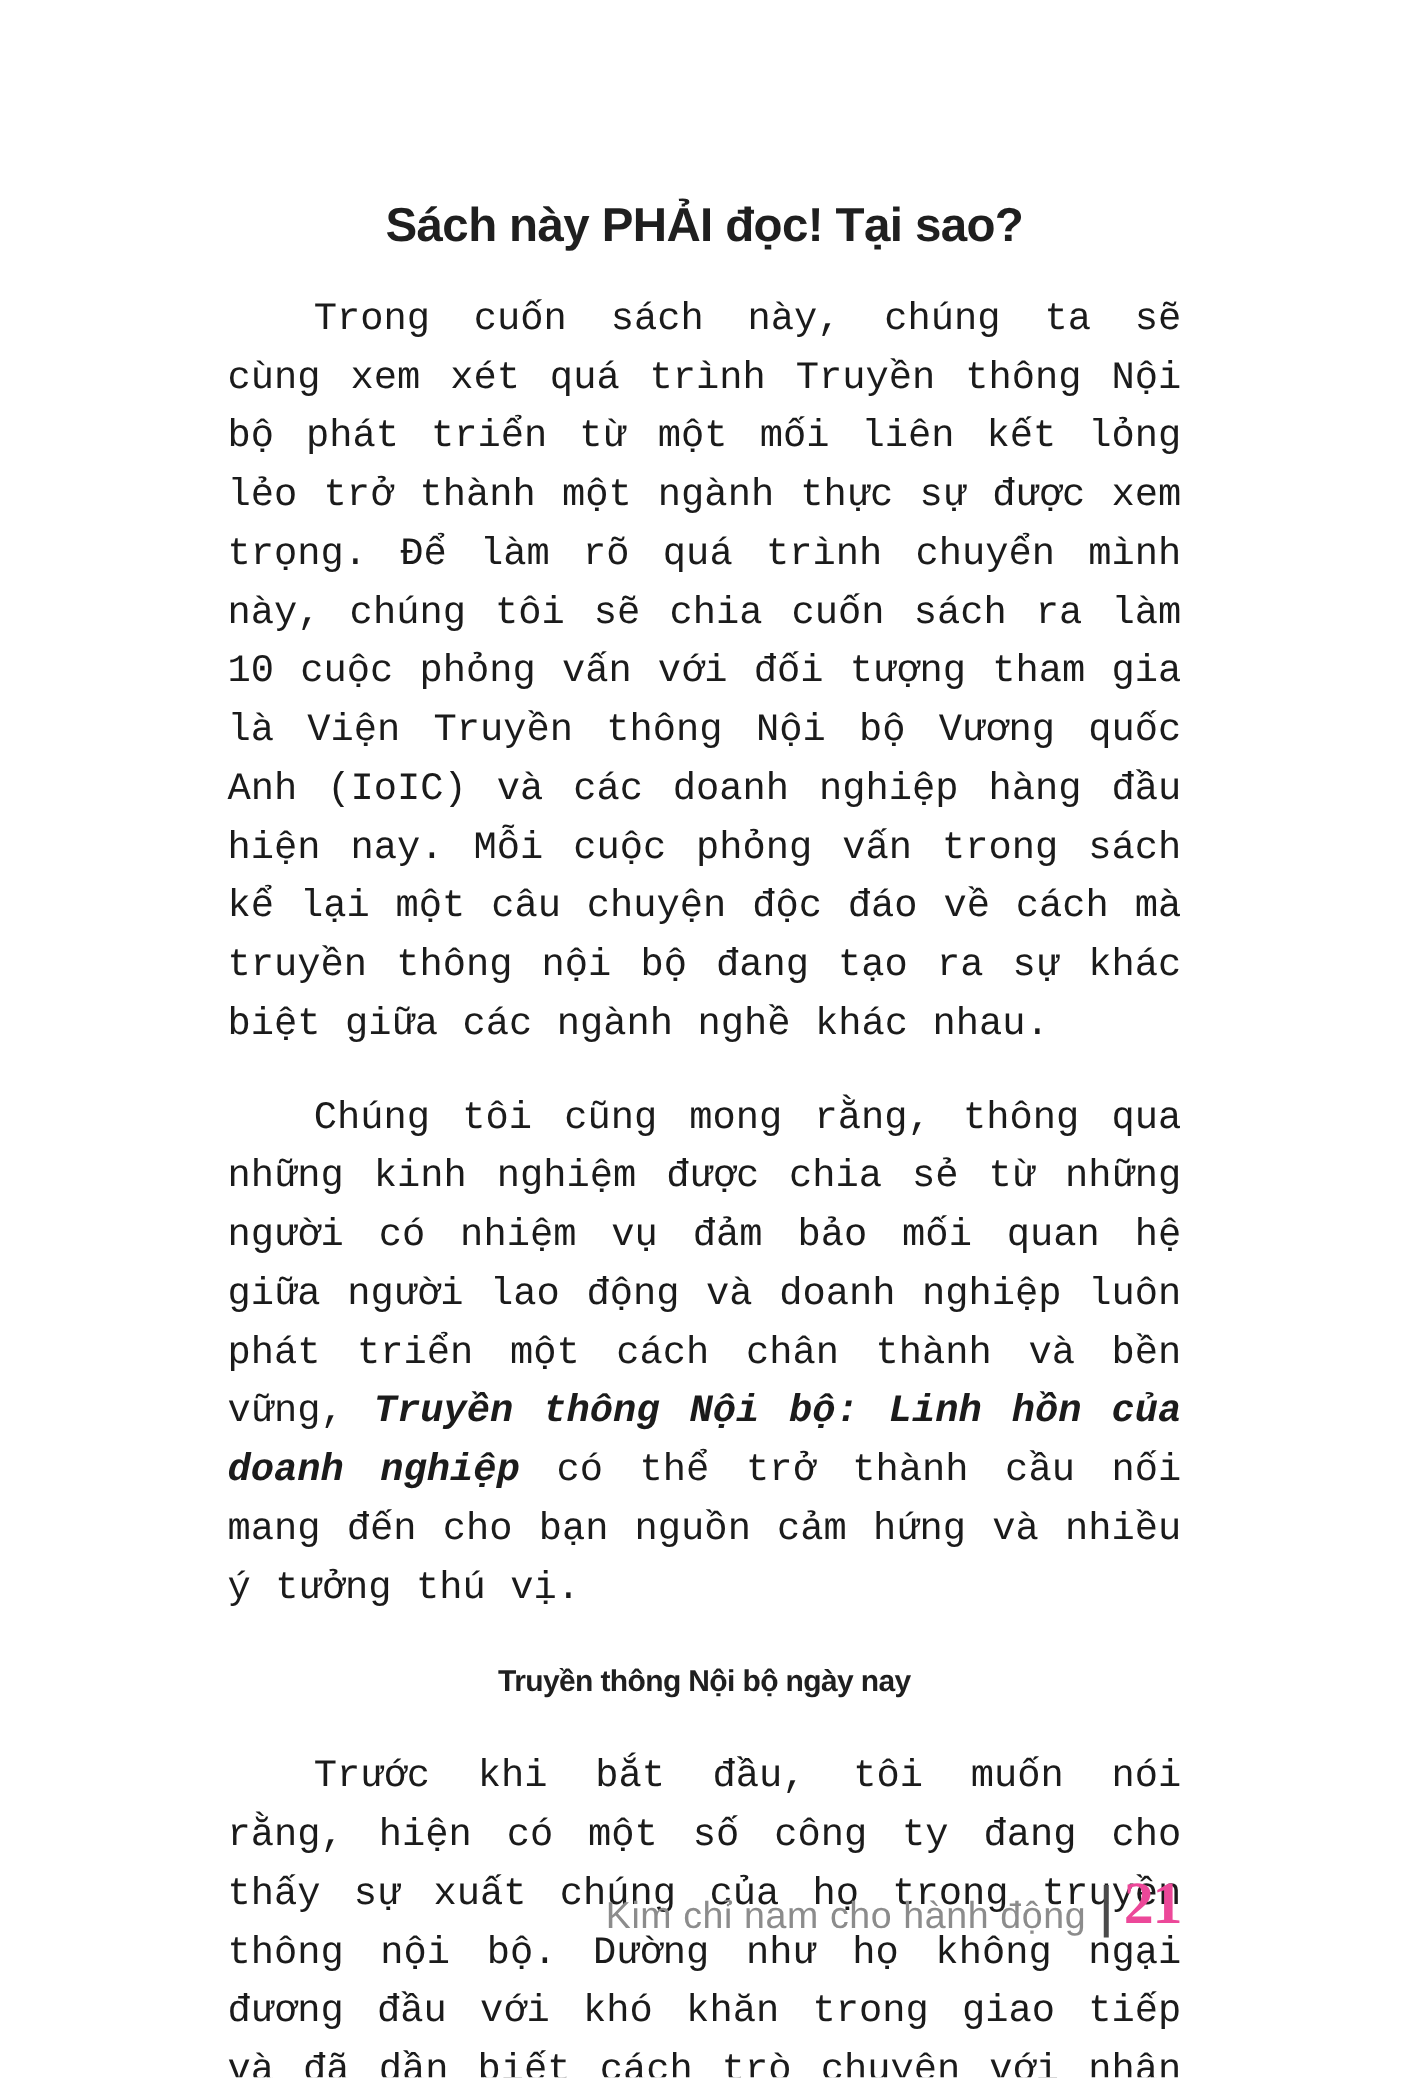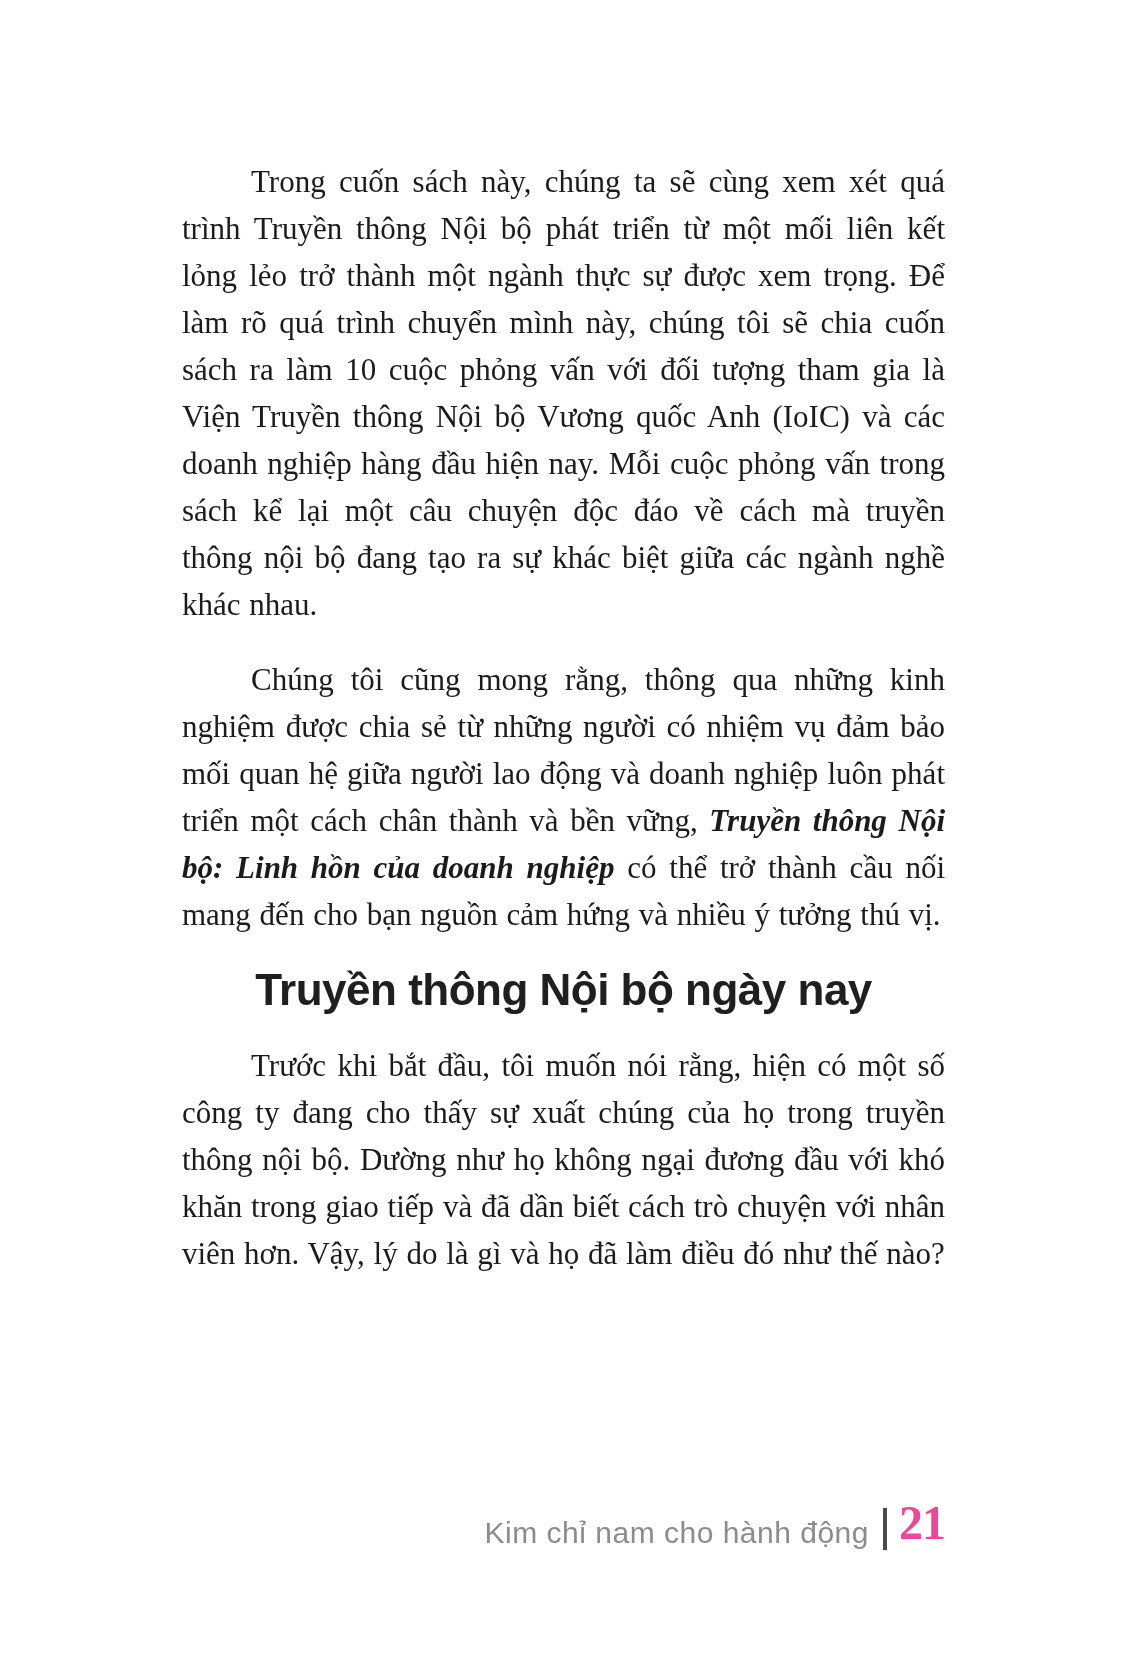--- a/index.html
+++ b/index.html
@@ -24,27 +24,27 @@
     text-align: center;
     letter-spacing: -0.5px;
     margin: 0;
   }
   .heading-1 {
     font-size: 38px;
     line-height: 46px;
     margin-bottom: 28px;
   }
   .heading-2 {
-    font-size: 44px;
+    font-size: 24px;
     line-height: 44px;
     margin-top: 30px;
     margin-bottom: 30px;
   }
   .body-paragraph {
-    font-family: Liberation Serif, serif;
+    font-family: Liberation Mono, monospace;
     font-size: 31px;
     line-height: 47px;
     color: #1b1b1b;
     text-align: justify;
     text-indent: 69px;
     margin: 0 0 28px 0;
     word-spacing: 1px;
   }
   .emphasis-bold-italic {
     font-weight: bold;
@@ -76,20 +76,21 @@
     font-weight: bold;
     color: #ec4899;
     letter-spacing: -1px;
   }
 </style>
 </head>
 <body>
 
 <div class="page">
 
+  <h1 class="heading heading-1">Sách này PHẢI đọc! Tại sao?</h1>
 
   <p class="body-paragraph">Trong cuốn sách này, chúng ta sẽ cùng xem xét quá trình Truyền thông Nội bộ phát triển từ một mối liên kết lỏng lẻo trở thành một ngành thực sự được xem trọng. Để làm rõ quá trình chuyển mình này, chúng tôi sẽ chia cuốn sách ra làm 10 cuộc phỏng vấn với đối tượng tham gia là Viện Truyền thông Nội bộ Vương quốc Anh (IoIC) và các doanh nghiệp hàng đầu hiện nay. Mỗi cuộc phỏng vấn trong sách kể lại một câu chuyện độc đáo về cách mà truyền thông nội bộ đang tạo ra sự khác biệt giữa các ngành nghề khác nhau.</p>
 
   <p class="body-paragraph"><span>Chúng tôi cũng mong rằng, thông qua những kinh nghiệm được chia sẻ từ những người có nhiệm vụ đảm bảo mối quan hệ giữa người lao động và doanh nghiệp luôn phát triển một cách chân thành và bền vững, </span><span class="emphasis-bold-italic">Truyền thông Nội bộ: Linh hồn của doanh nghiệp</span><span> có thể trở thành cầu nối mang đến cho bạn nguồn cảm hứng và nhiều ý tưởng thú vị.</span></p>
 
   <h2 class="heading heading-2">Truyền thông Nội bộ ngày nay</h2>
 
   <p class="body-paragraph">Trước khi bắt đầu, tôi muốn nói rằng, hiện có một số công ty đang cho thấy sự xuất chúng của họ trong truyền thông nội bộ. Dường như họ không ngại đương đầu với khó khăn trong giao tiếp và đã dần biết cách trò chuyện với nhân viên hơn. Vậy, lý do là gì và họ đã làm điều đó như thế nào?</p>
 
   <div class="page-footer">

